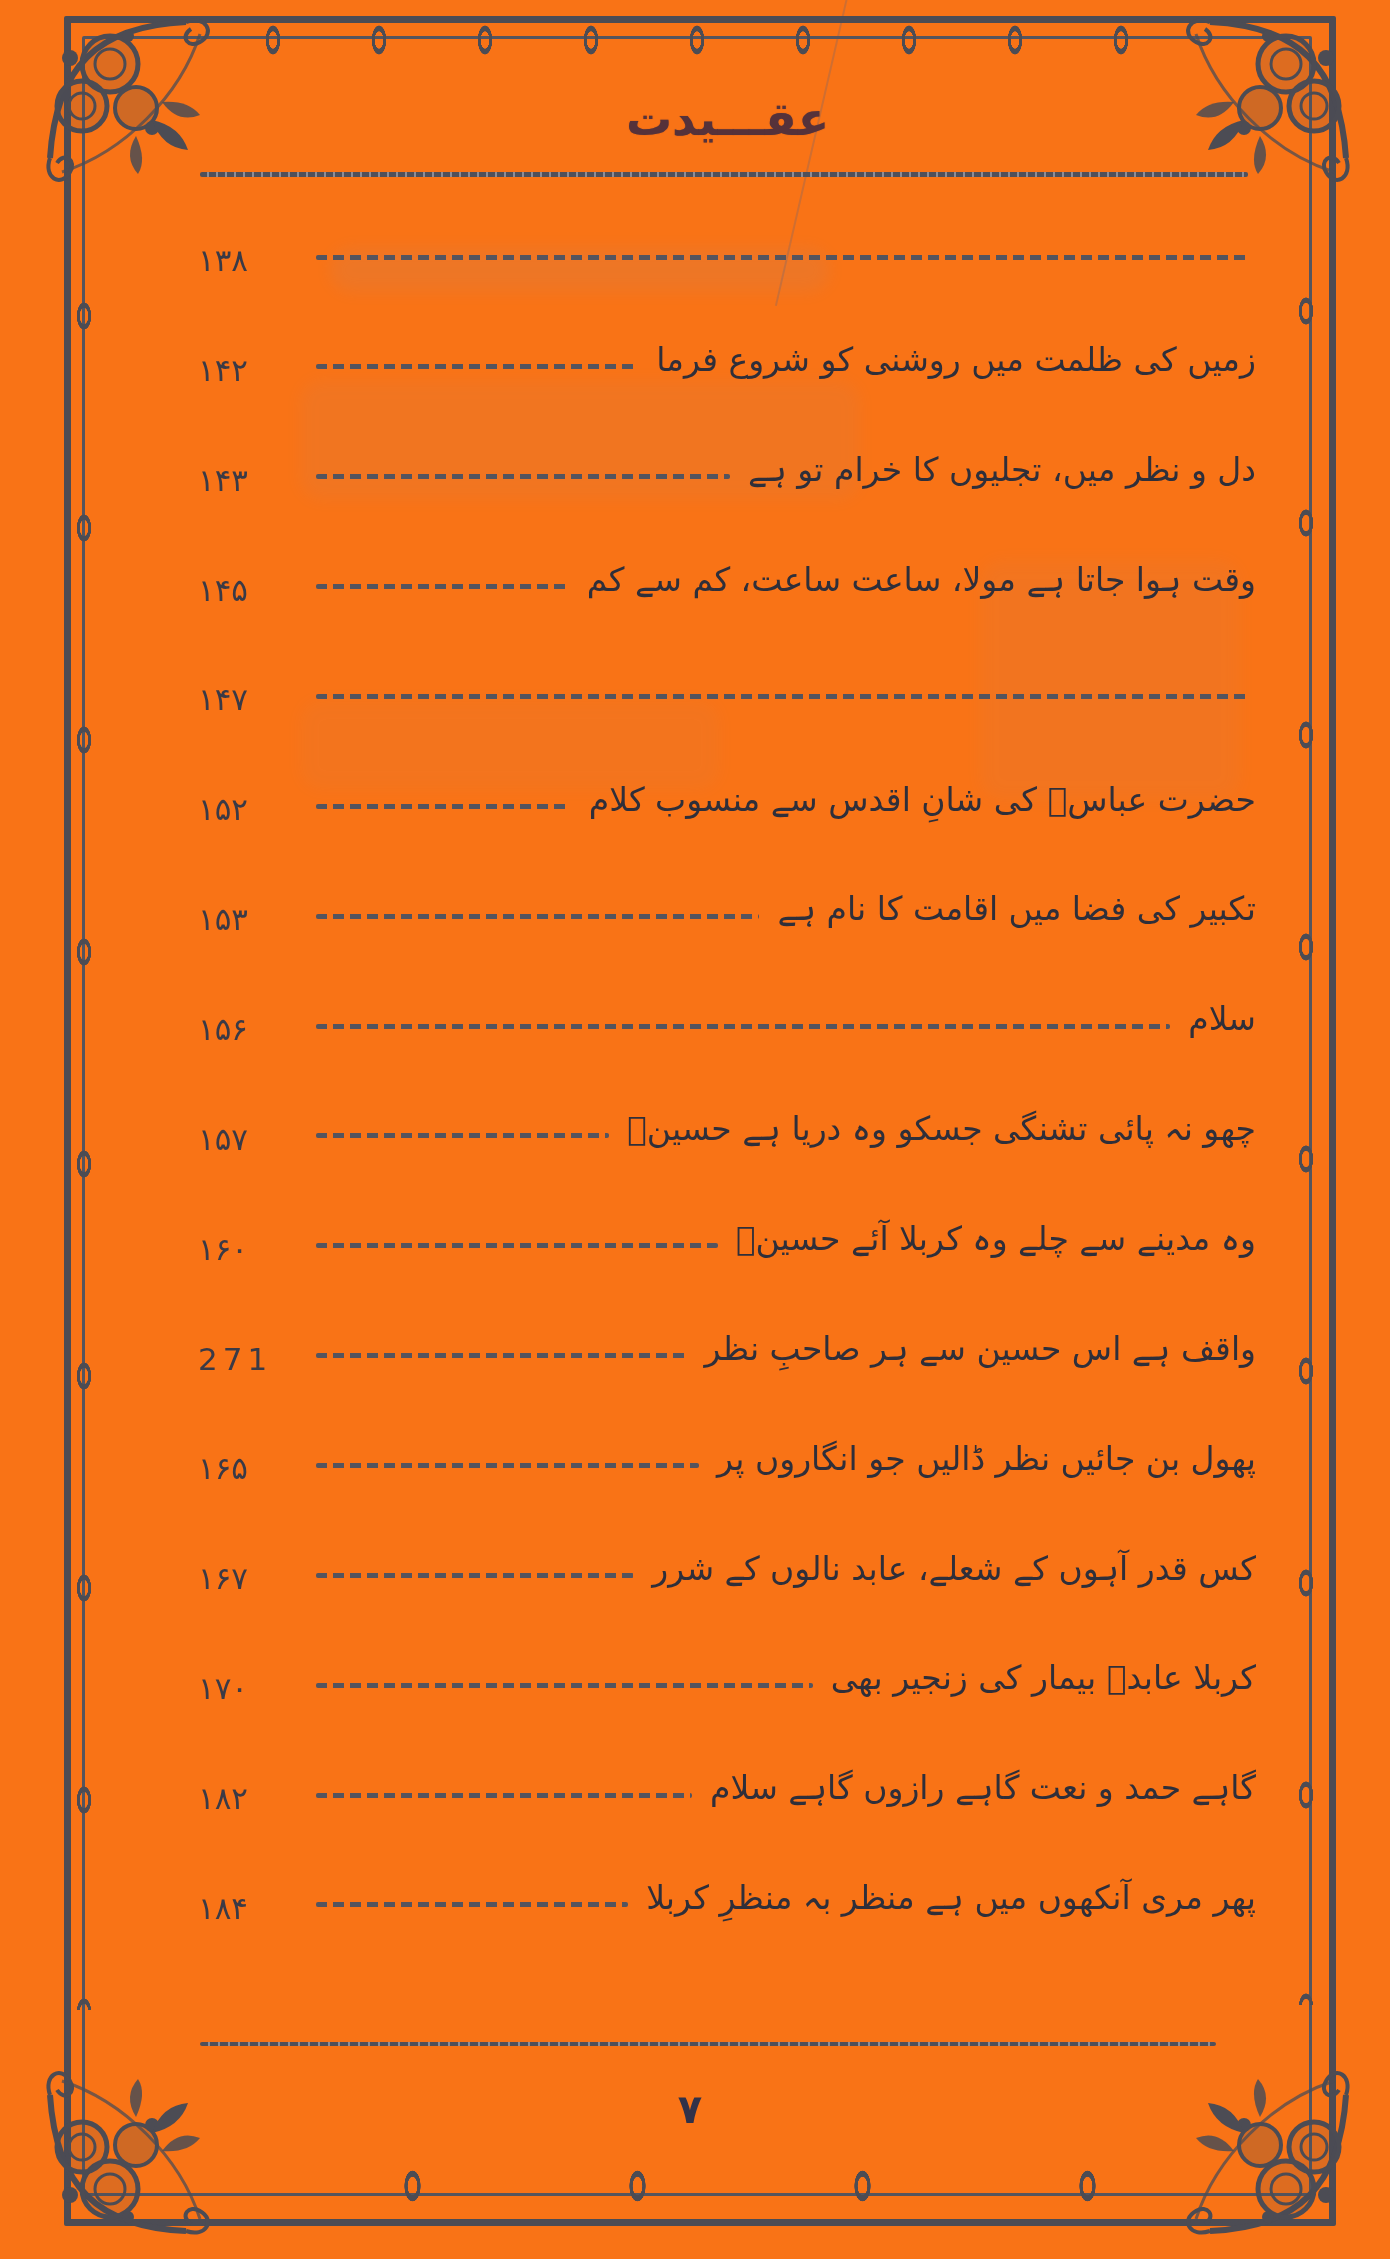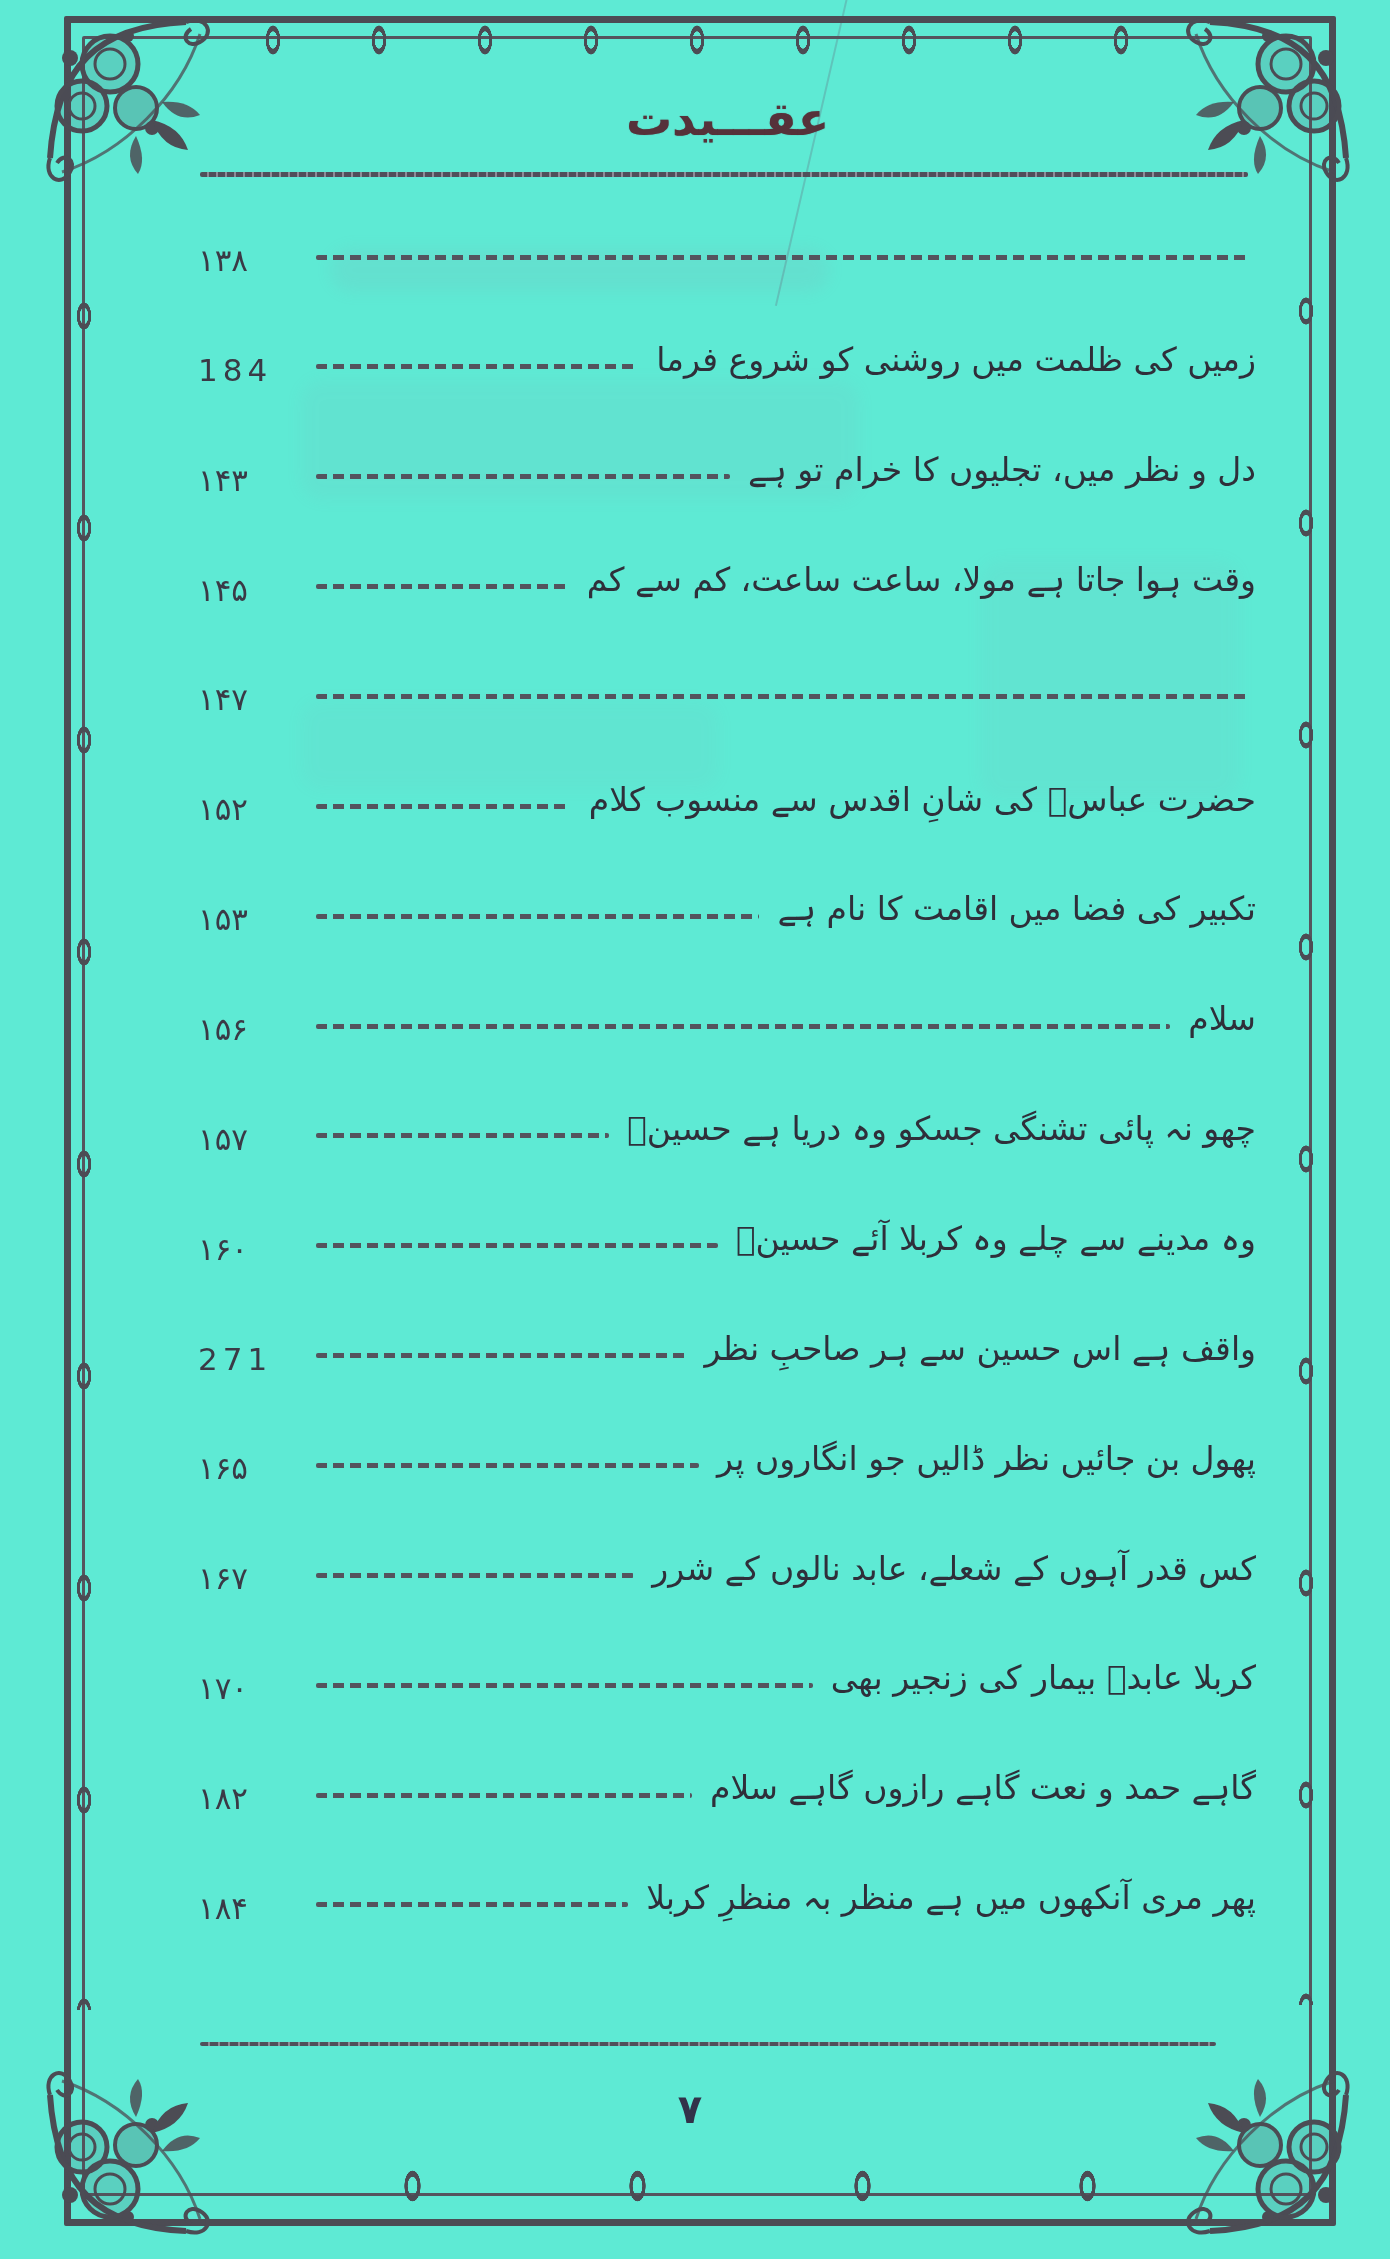--- a/index.html
+++ b/index.html
@@ -1,20 +1,20 @@
 <!DOCTYPE html>
 <html lang="ur"><head>
 <meta charset="utf-8">
 <style>
   html,body{margin:0;padding:0;background:#e8e8e4;}
   .page{
     position:relative;
     width:1390px;height:2259px;
     margin:0 auto;
-    background:#5eead4;
+    background:#f97316;
     font-family:"DejaVu Sans","Liberation Sans",sans-serif;
     overflow:hidden;
     color:#2f2f3a;
   }
   
   .frame-outer{
     position:absolute;left:64px;top:16px;width:1258px;height:2196px;
     border:7px solid #4c4c54;border-radius:2px;
   }
   .frame-inner{
@@ -206,21 +206,21 @@
   <div class="toc">
 
       <div class="toc-row">
         <span class="leader"></span>
         <span class="entry-page">۱۳۸</span>
       </div>
 
       <div class="toc-row">
         <span class="entry-title" dir="rtl">زمیں کی ظلمت میں روشنی کو شروع فرما</span>
         <span class="leader"></span>
-        <span class="entry-page">184</span>
+        <span class="entry-page">۱۴۲</span>
       </div>
 
       <div class="toc-row">
         <span class="entry-title" dir="rtl">دل و نظر میں، تجلیوں کا خرام تو ہے</span>
         <span class="leader"></span>
         <span class="entry-page">۱۴۳</span>
       </div>
 
       <div class="toc-row">
         <span class="entry-title" dir="rtl">وقت ہوا جاتا ہے مولا، ساعت ساعت، کم سے کم</span>

